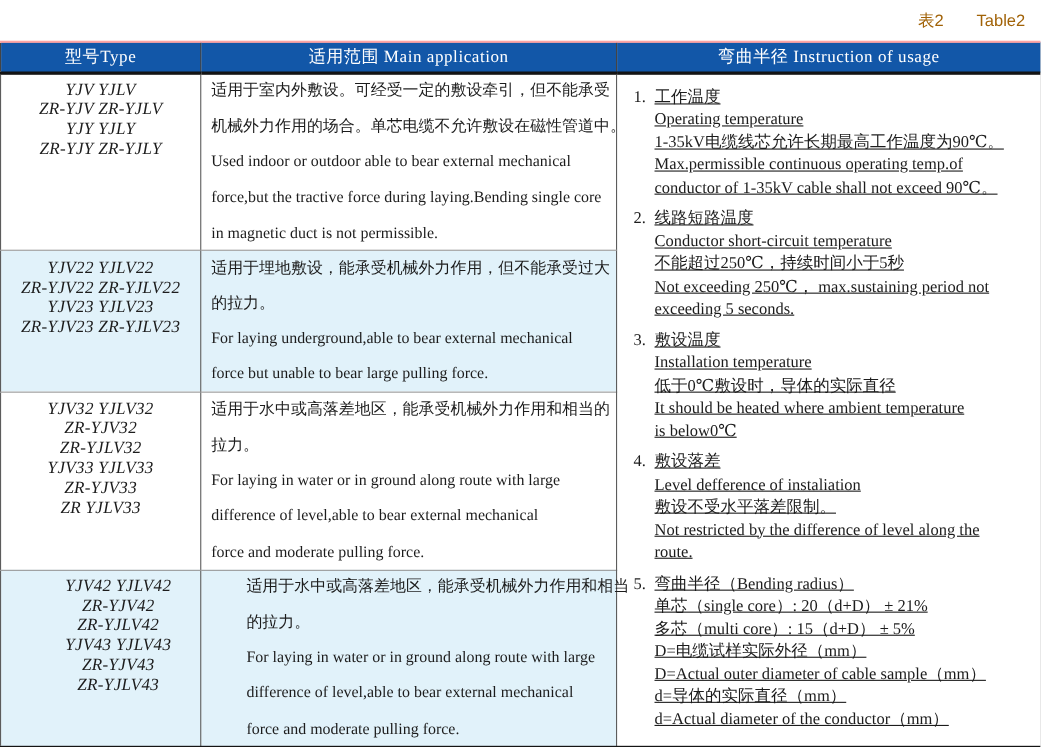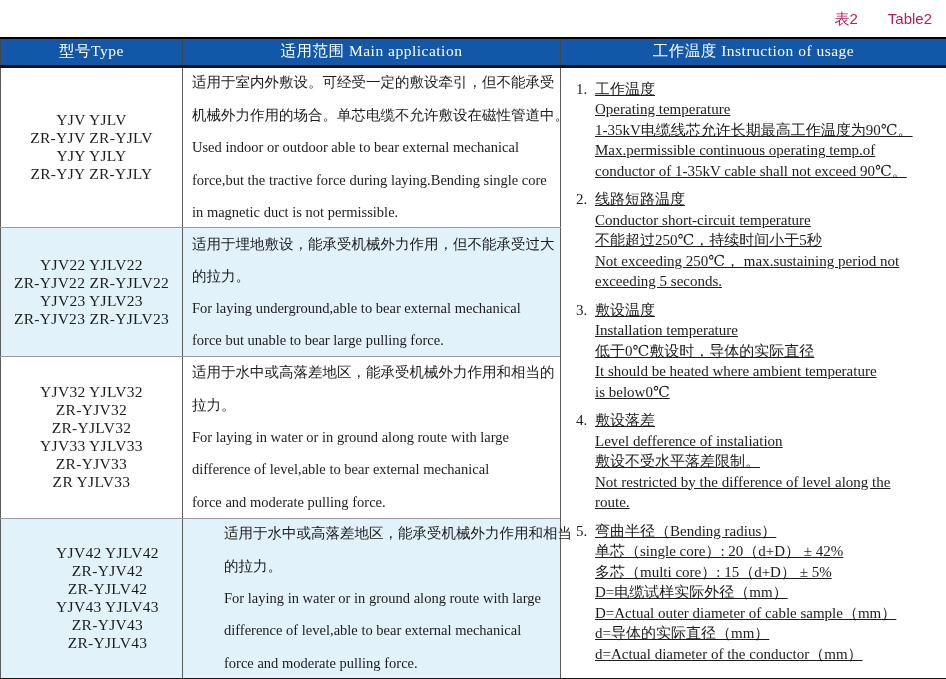--- a/index.html
+++ b/index.html
@@ -7,36 +7,36 @@
   body {
     width: 946px; height: 679px;
     font-family: "Liberation Serif", "DejaVu Serif", serif;
     color: #1c1c1c;
   }
   .page { position: relative; width: 946px; height: 679px; background: #fff; overflow: hidden; }
 
   .caption {
     position: absolute; top: 10px; right: 14px;
     font-family: "Liberation Sans", "DejaVu Sans", sans-serif;
-    font-size: 15px; color: #be185d;
+    font-size: 15px; color: #a16207;
   }
   .caption .zh { margin-right: 30px; }
 
   table.spec {
     position: absolute; top: 37px; left: 0;
     width: 946px; border-collapse: collapse; table-layout: fixed;
     border-left: 1px solid #8a8a8a; border-right: 1px solid #8a8a8a;
     border-bottom: 4px solid var(--border-dark, #141414);
   }
   thead th {
     background: var(--header-bg, #1257a8);
     color: var(--header-text, #ffffff);
     height: 28px; font-size: 15.5px; font-weight: normal;
     letter-spacing: 0.5px;
-    border-top: 2px solid #000000;
+    border-top: 2px solid #fca5a5;
     border-bottom: 3px solid var(--border-dark, #141414);
     border-left: 1px solid #444; border-right: 1px solid #444; font-family: Liberation Serif, serif;
   }
   tbody td {
     vertical-align: middle;
     border-left: 1px solid #5c5c5c; border-right: 1px solid #5c5c5c;
     border-top: 1px solid #9a9a9a; border-bottom: 1px solid #9a9a9a;
     background: #fff;
   }
   tbody tr:nth-child(1) { height: 160px; }
@@ -46,21 +46,21 @@
   tbody tr:nth-child(1) .cell-inner { height: 156px; }
   tbody tr:nth-child(2) .cell-inner { height: 123px; }
   tbody tr:nth-child(3) .cell-inner { height: 156px; }
   tbody tr:nth-child(4) .cell-inner { height: 156px; margin-left: 32px; }
 
   tr.alt td.type-cell, tr.alt td.app-cell { background: var(--alt-row-bg, #e1f2fa); }
 
   .cell-inner { display: flex; flex-direction: column; }
 
   td.type-cell { text-align: center; }
-  td.type-cell .cell-inner { justify-content: center; padding: 4px 0; }
+  td.type-cell .cell-inner { justify-content: flex-start; padding: 4px 0; font-style: italic; }
   .type-line { font-size: 15.5px; white-space: nowrap; letter-spacing: 0.3px; }
 
   td.app-cell { }
   td.app-cell .cell-inner { justify-content: space-between; padding: 0 8px 0 9px; }
   .app-line { font-size: 14.5px; line-height: 26.5px; white-space: nowrap; }
 
   td.usage-cell { vertical-align: top; background: #fff; }
   .usage-inner { padding: 11px 6px 6px 15px; text-decoration: underline; }
   .usage-item { margin-bottom: 8px; }
   .usage-line { font-size: 15px; line-height: 20.5px; padding-left: 19px; white-space: nowrap; }
@@ -78,21 +78,21 @@
   <table class="spec">
     <colgroup>
       <col style="width:182px">
       <col style="width:378px">
       <col style="width:386px">
     </colgroup>
     <thead>
       <tr>
         <th>型号Type</th>
         <th>适用范围 Main application</th>
-        <th>工作温度 Instruction of  usage</th>
+        <th>弯曲半径 Instruction of  usage</th>
       </tr>
     </thead>
     <tbody id="tbody">
         <tr>
           <td class="type-cell">
             <div class="cell-inner">
               <div class="type-line">YJV  YJLV</div>
               <div class="type-line">ZR-YJV  ZR-YJLV</div>
               <div class="type-line">YJY  YJLY</div>
               <div class="type-line">ZR-YJY  ZR-YJLY</div>
@@ -132,21 +132,21 @@
               </div>
               <div class="usage-item">
                 <div class="usage-line head"><span class="usage-item-number">4.</span><span class="usage-item-title">敷设落差</span></div>
                 <div class="usage-line">Level defference of instaliation</div>
                 <div class="usage-line">敷设不受水平落差限制。</div>
                 <div class="usage-line">Not restricted by the difference of level along the</div>
                 <div class="usage-line">route.</div>
               </div>
               <div class="usage-item">
                 <div class="usage-line head"><span class="usage-item-number">5.</span><span class="usage-item-title">弯曲半径（Bending radius）</span></div>
-                <div class="usage-line">单芯（single core）: 20（d+D） ± 42%</div>
+                <div class="usage-line">单芯（single core）: 20（d+D） ± 21%</div>
                 <div class="usage-line">多芯（multi core）: 15（d+D） ± 5%</div>
                 <div class="usage-line">D=电缆试样实际外径（mm）</div>
                 <div class="usage-line">D=Actual outer diameter of cable sample（mm）</div>
                 <div class="usage-line">d=导体的实际直径（mm）</div>
                 <div class="usage-line">d=Actual diameter of the conductor（mm）</div>
               </div>
             </div>
           </td>
         </tr>
         <tr class="alt">

